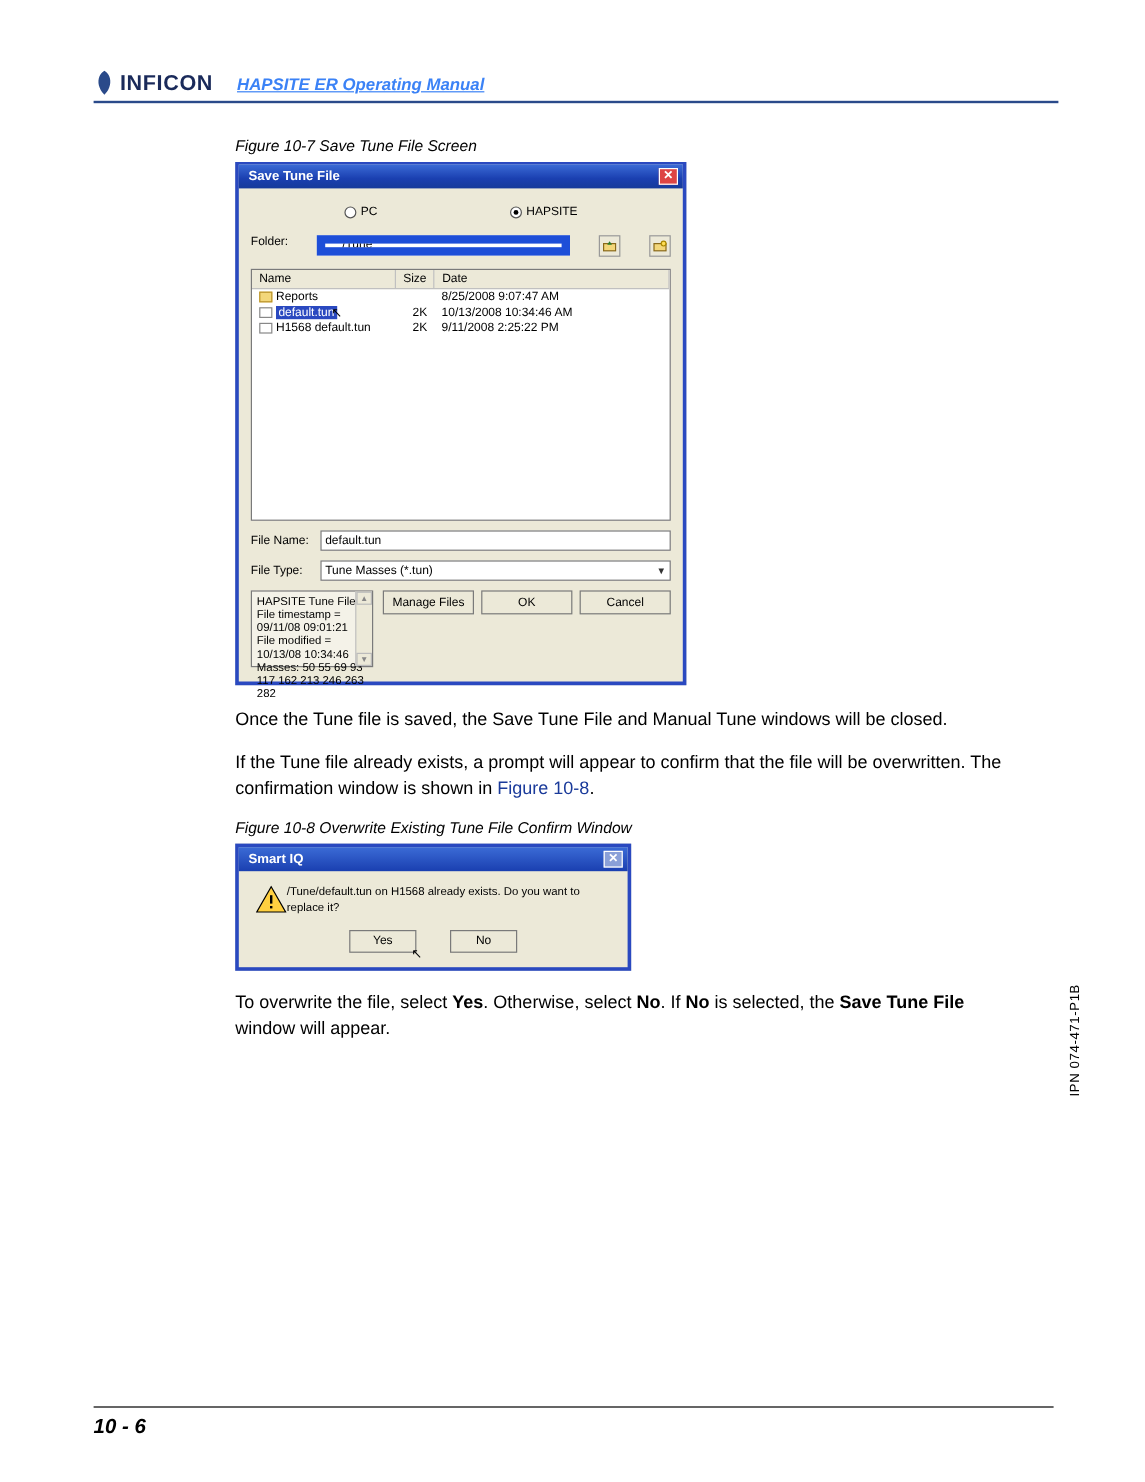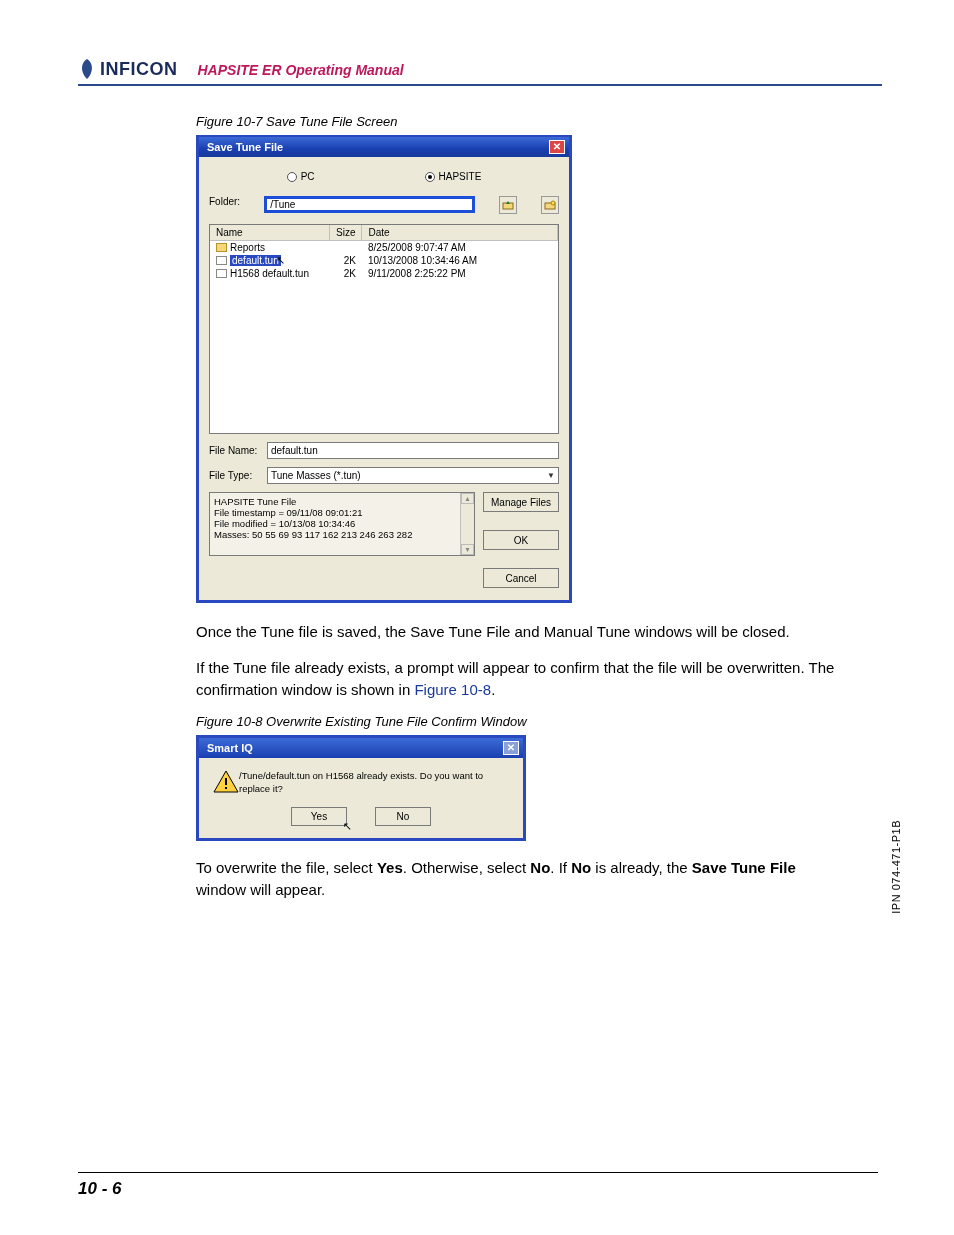--- a/index.html
+++ b/index.html
@@ -33,22 +33,23 @@
     font-weight: bold;
     font-size: 18px;
     color: #1a2a5a;
     letter-spacing: 0.5px;
   }
   .logo svg { flex: 0 0 auto; }
   .manual-title {
     font-style: italic;
     font-weight: bold;
     font-size: 14px;
-    color: #be185d;
+    color: #3b82f6;
     padding-bottom: 2px;
+    text-decoration: underline;
   }
   .figure-caption {
     font-style: italic;
     font-size: 13px;
     margin: 0 0 6px 0;
   }
   .body-text {
     font-size: 15px;
     line-height: 1.45;
     margin: 14px 0;
@@ -88,21 +89,21 @@
   .dlg1-body { padding: 10px 10px 12px 10px; }
   .radio-row { display: flex; gap: 110px; justify-content: center; padding: 4px 0 14px 0; font-size: 10px; }
   .radio-row label { display: flex; align-items: center; gap: 4px; }
   .radio-dot {
     width: 10px; height: 10px; border: 1px solid #555; border-radius: 50%; display:inline-flex; align-items:center; justify-content:center; background:#fff;
   }
   .radio-dot.sel::after { content:""; width:4px; height:4px; background:#000; border-radius:50%; }
   .folder-row { display: flex; align-items: flex-start; gap: 24px; margin-bottom: 10px; }
   .folder-row .lbl { font-size: 10px; }
   .folder-row input {
-    flex: 1; height: 17px; font-size: 10px; border: 3px solid #1d4ed8; padding: 0 3px; background:#fff;
+    flex: 1; height: 17px; font-size: 10px; border: 7px solid #1d4ed8; padding: 0 14px; background:#fff;
   }
   .tool-btn {
     width: 18px; height: 18px; border: 1px solid #999; background: #ece9d8;
     display:inline-flex; align-items:center; justify-content:center; font-size:10px;
   }
   .file-list {
     border: 1px solid #7a7a7a; background: #fff; height: 210px; overflow: hidden;
   }
   .fl-header {
     display: flex; background: #ece9d8; border-bottom: 1px solid #c0c0c0; font-size: 10px;
@@ -132,21 +133,21 @@
   }
   .info-text {
     flex: 1; border: 1px solid #7a7a7a; background: #f4f2e8; height: 64px;
     font-size: 9.5px; padding: 3px 4px; position: relative;
   }
   .info-text .sb {
     position:absolute; right:0; top:0; bottom:0; width:14px; border-left:1px solid #c0c0c0;
     display:flex; flex-direction:column; justify-content:space-between; background:#ece9d8;
   }
   .info-text .sb span { font-size:8px; text-align:center; color:#888; border:1px solid #bbb; }
-  .side-buttons { display:flex; flex-direction:column; gap:18px; }
+  .side-buttons { display:flex; flex-direction:row; gap:6px; }
   .win-btn {
     width: 76px; height: 20px; border: 1px solid #7a7a7a; background: #ece9d8;
     font-size: 10px; display:flex; align-items:center; justify-content:center;
   }
   
   .dlg2 {
     width: 330px;
     border: 3px solid #2a49c0;
     background: #ece9d8;
     font-family: Tahoma, Arial, sans-serif;
@@ -320,20 +321,20 @@
           <div class="win-btn">
             <span>Yes</span>
             <span class="cursor" style="right:-6px; bottom:-8px;">↖</span>
           </div>
           <div class="win-btn">No</div>
         </div>
       </div>
     </div>
 
     <p class="body-text">
-      <span>To overwrite the file, select </span><b>Yes</b><span>. Otherwise, select </span><b>No</b><span>. If </span><b>No</b><span> is already, the </span><b>Save Tune File</b><span> window will appear.</span>
+      <span>To overwrite the file, select </span><b>Yes</b><span>. Otherwise, select </span><b>No</b><span>. If </span><b>No</b><span> is selected, the </span><b>Save Tune File</b><span> window will appear.</span>
     </p>
 
   </div>
 
   <div class="side-ipn">IPN 074-471-P1B</div>
   <div class="page-num">10 - 6</div>
 </div>
 
 </body></html>

